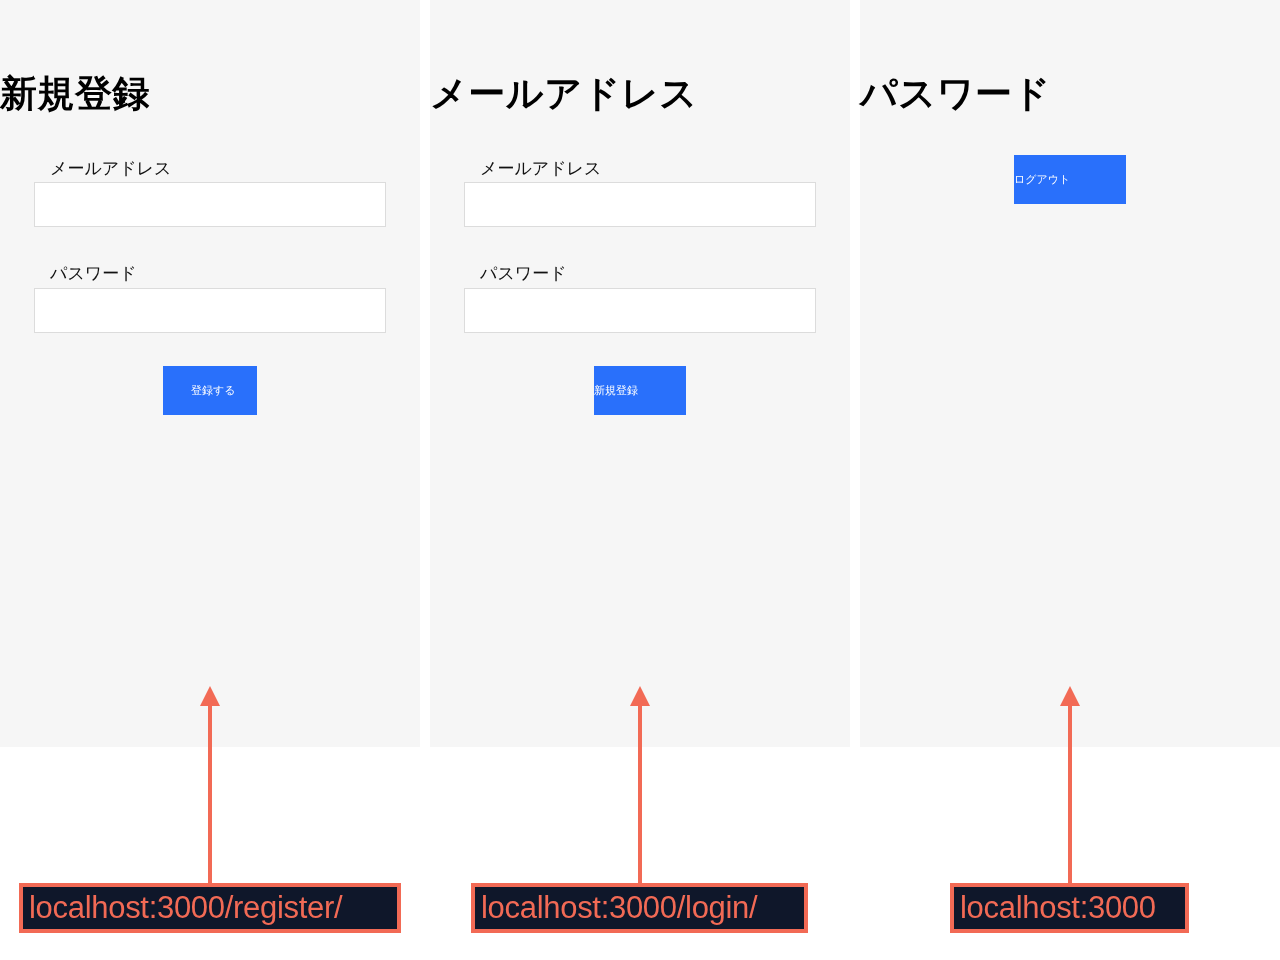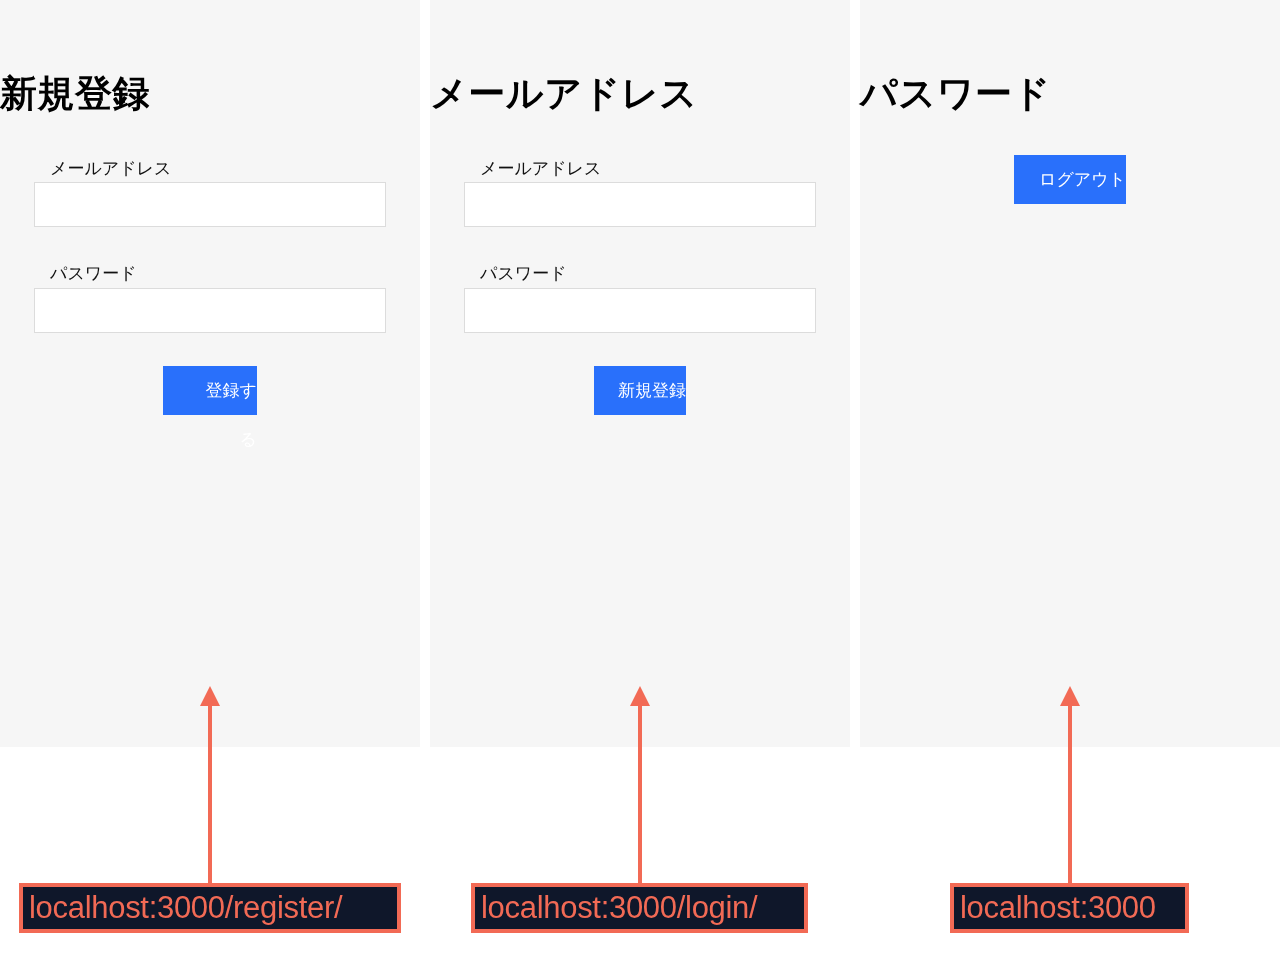--- a/index.html
+++ b/index.html
@@ -22,21 +22,21 @@
       position: absolute; left: 50px; font-size: 17px; line-height: 22px;
       color: #111;
     }
     .field-input {
       position: absolute; left: 34px; width: 352px; height: 45px;
       box-sizing: border-box; border: 1px solid #dcdcdc; background: #fff;
       margin: 0; padding: 0 8px; font-size: 16px; outline: none;
     }
     .btn {
       position: absolute; height: 49px; background: #2970fb; color: #fff;
-      border: none; font-size: 17px; line-height: 49px; text-align: right;
+      border: none; font-size: 11px; line-height: 49px; text-align: left;
       padding: 0; cursor: pointer;
       font-family: "DejaVu Sans", "Liberation Sans", sans-serif;
     }
     .arrow-line {
       position: absolute; width: 4px; background: #f26a55;
     }
     .arrow-head {
       position: absolute; width: 0; height: 0;
       border-left: 10px solid transparent; border-right: 10px solid transparent;
       border-bottom: 20px solid #f26a55;

